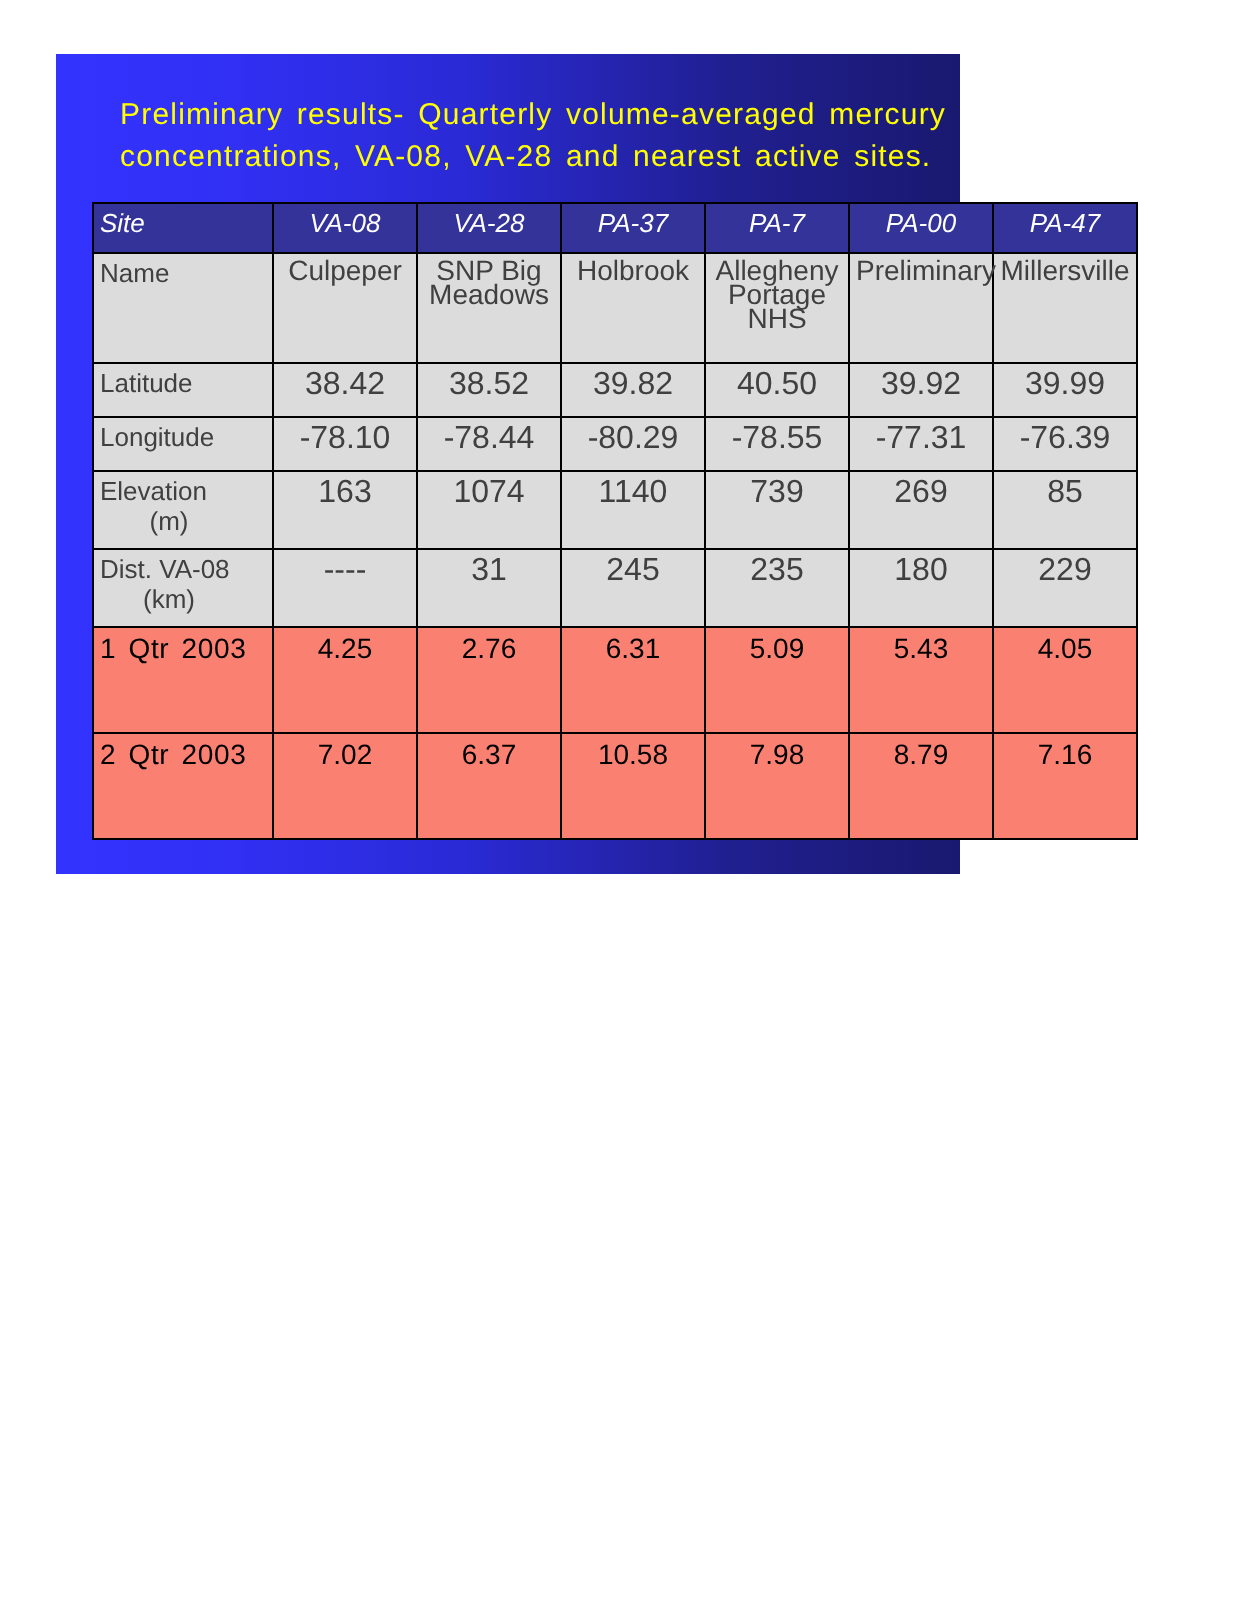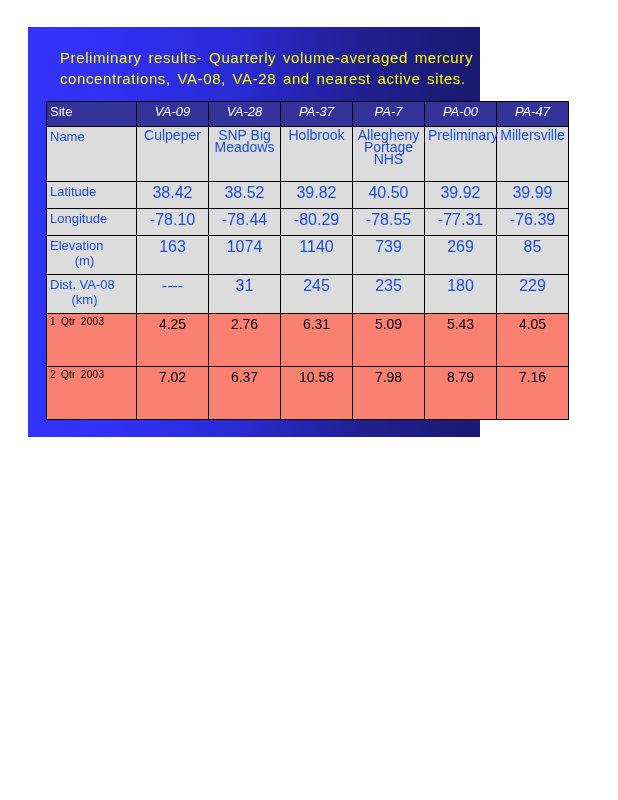--- a/index.html
+++ b/index.html
@@ -65,36 +65,37 @@
   
   col.c-label { width: 90px; }
   col.c-data  { width: 72px; }
 
   
   tr.header-row td {
     background: #333399;
     color: #ffffff;
     height: 20px;
     vertical-align: middle;
+    font-style: italic;
   }
   td.hdr-label {
     text-align: left;
     font-size: 13px;
     padding-left: 5px;
   }
   td.hdr-site {
     text-align: center;
     font-style: italic;
     font-size: 13px;
   }
 
   
   tr.body-row td {
     background: #dcdcdc;
-    color: #1d4ed8;
+    color: #404040;
   }
   td.row-label {
     text-align: left;
     font-size: 13px;
     padding-left: 5px;
     padding-top: 3px;
     white-space: pre-line;
   }
   td.row-label .sub-unit {
     display: block;
@@ -117,21 +118,21 @@
   tr.row-lat td, tr.row-lon td { height: 22px; }
   tr.row-elev td, tr.row-dist td { height: 34px; }
 
   
   tr.qtr-row td {
     background: #fa8072;
     height: 48px;
   }
   td.qtr-label {
     text-align: left;
-    font-size: 10px;
+    font-size: 14px;
     font-weight: bold;
     padding-left: 5px;
     padding-top: 4px;
     letter-spacing: 0.3px;
     word-spacing: 2px;
   }
   td.qtr-val {
     text-align: center;
     font-size: 14px;
     font-weight: bold;
@@ -153,21 +154,21 @@
         <col class="c-data">
           <col class="c-data">
           <col class="c-data">
         <col class="c-data">
           <col class="c-data">
           <col class="c-data">
       </colgroup>
       <tbody id="table-body">
           <tr class="header-row">
             <td class="hdr-label">Site</td>
-            <td class="hdr-site">VA-09</td>
+            <td class="hdr-site">VA-08</td>
             <td class="hdr-site">VA-28</td>
             <td class="hdr-site">PA-37</td>
             <td class="hdr-site">PA-7</td>
             <td class="hdr-site">PA-00</td>
             <td class="hdr-site">PA-47</td>
           </tr>
           <tr class="body-row row-name">
             <td class="row-label">Name</td>
             <td class="cell-name">Culpeper</td>
             <td class="cell-name">SNP Big<br>Meadows</td>

